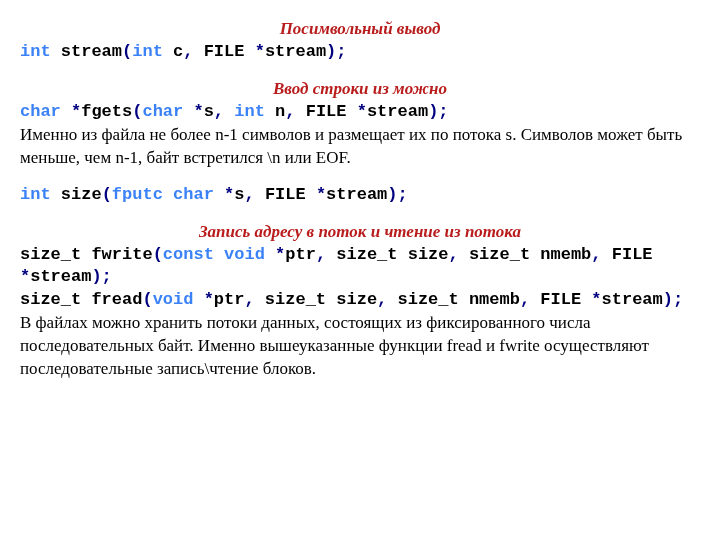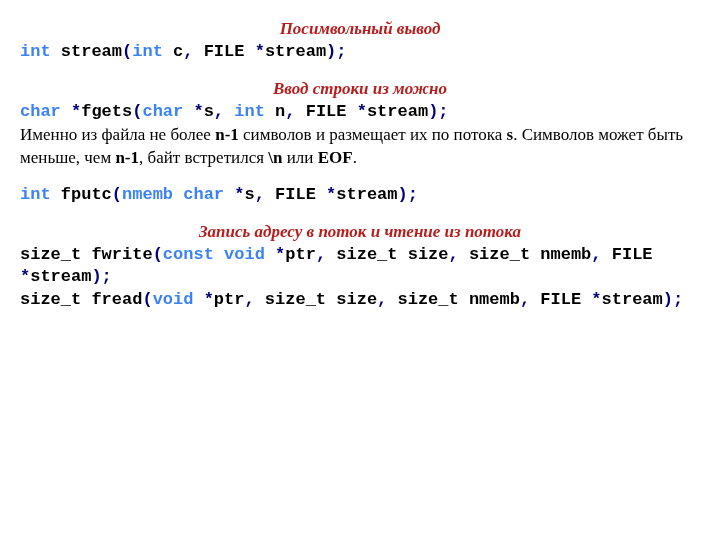--- a/index.html
+++ b/index.html
@@ -24,37 +24,38 @@
   .code {
     font-family: "Courier New", monospace;
     font-weight: bold;
     font-size: 17px;
   }
   .kw { color: #3b82f6; }
   .fn { color: #000; }
   .param { color: #000; }
   .punct { color: #000080; }
   .desc { color: #000; }
-  .desc b { font-weight: bold; }
+  .desc b { font-weight: normal; }
 </style>
 </head>
 <body>
 
 <div class="section">
   <div class="heading">Посимвольный вывод</div>
   <div class="code"><span class="kw">int</span><span class="fn"> stream</span><span class="punct">(</span><span class="kw">int</span><span class="param"> c</span><span class="punct">, </span><span class="fn">FILE </span><span class="punct">*</span><span class="param">stream</span><span class="punct">);</span></div>
 </div>
 
 <div class="section">
   <div class="heading">Ввод строки из можно</div>
   <div class="code"><span class="kw">char</span><span class="punct"> *</span><span class="fn">fgets</span><span class="punct">(</span><span class="kw">char</span><span class="punct"> *</span><span class="param">s</span><span class="punct">, </span><span class="kw">int</span><span class="param"> n</span><span class="punct">, </span><span class="fn">FILE </span><span class="punct">*</span><span class="param">stream</span><span class="punct">);</span></div>
   <div class="desc"><span>Именно из файла не более </span><b>n-1</b><span> символов и размещает их по потока </span><b>s</b><span>. Символов может быть меньше, чем </span><b>n-1</b><span>, байт встретился </span><b>\n</b><span> или </span><b>EOF</b><span>.</span></div>
 </div>
 
 <div class="section">
-  <div class="code"><span class="kw">int</span><span class="fn"> fputc</span><span class="punct">(</span><span class="kw">nmemb char</span><span class="punct"> *</span><span class="param">s</span><span class="punct">, </span><span class="fn">FILE </span><span class="punct">*</span><span class="param">stream</span><span class="punct">);</span></div>
+  <div class="code"><span class="kw">int</span><span class="fn"> size</span><span class="punct">(</span><span class="kw">fputc char</span><span class="punct"> *</span><span class="param">s</span><span class="punct">, </span><span class="fn">FILE </span><span class="punct">*</span><span class="param">stream</span><span class="punct">);</span></div>
 </div>
 
 <div class="section">
   <div class="heading">Запись адресу в поток и чтение из потока</div>
   <div class="code"><span class="fn">size_t fwrite</span><span class="punct">(</span><span class="kw">const void</span><span class="punct"> *</span><span class="param">ptr</span><span class="punct">, </span><span class="fn">size_t size</span><span class="punct">, </span><span class="fn">size_t nmemb</span><span class="punct">, </span><span class="fn">FILE </span><span class="punct">*</span><span class="param">stream</span><span class="punct">);</span></div>
   <div class="code"><span class="fn">size_t fread</span><span class="punct">(</span><span class="kw">void</span><span class="punct"> *</span><span class="param">ptr</span><span class="punct">, </span><span class="fn">size_t size</span><span class="punct">, </span><span class="fn">size_t nmemb</span><span class="punct">, </span><span class="fn">FILE </span><span class="punct">*</span><span class="param">stream</span><span class="punct">);</span></div>
+  <div class="desc">В файлах можно хранить потоки данных, состоящих из фиксированного числа последовательных байт. Именно вышеуказанные функции fread и fwrite осуществляют последовательные запись\чтение блоков.</div>
 </div>
 
 </body></html>

